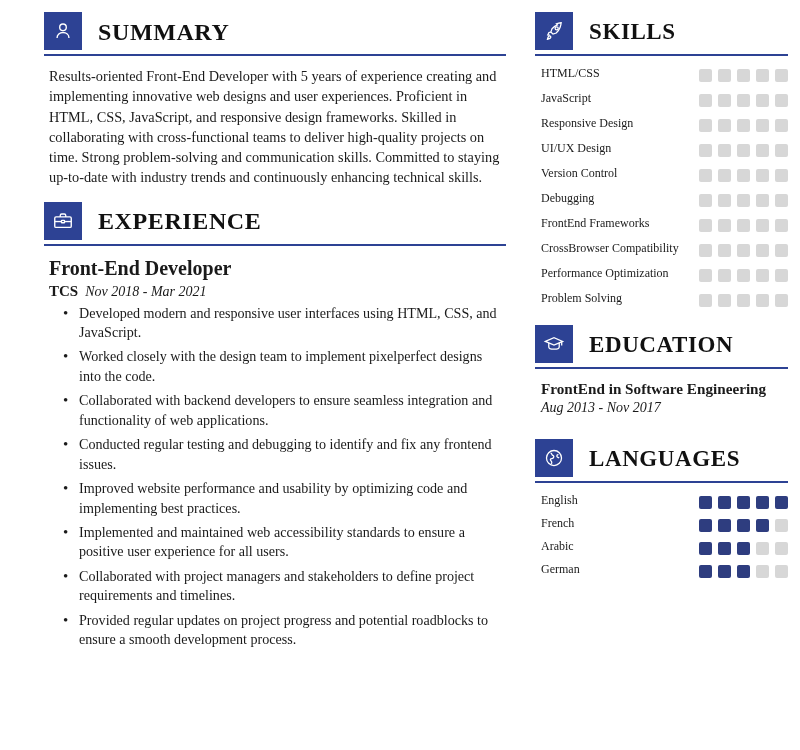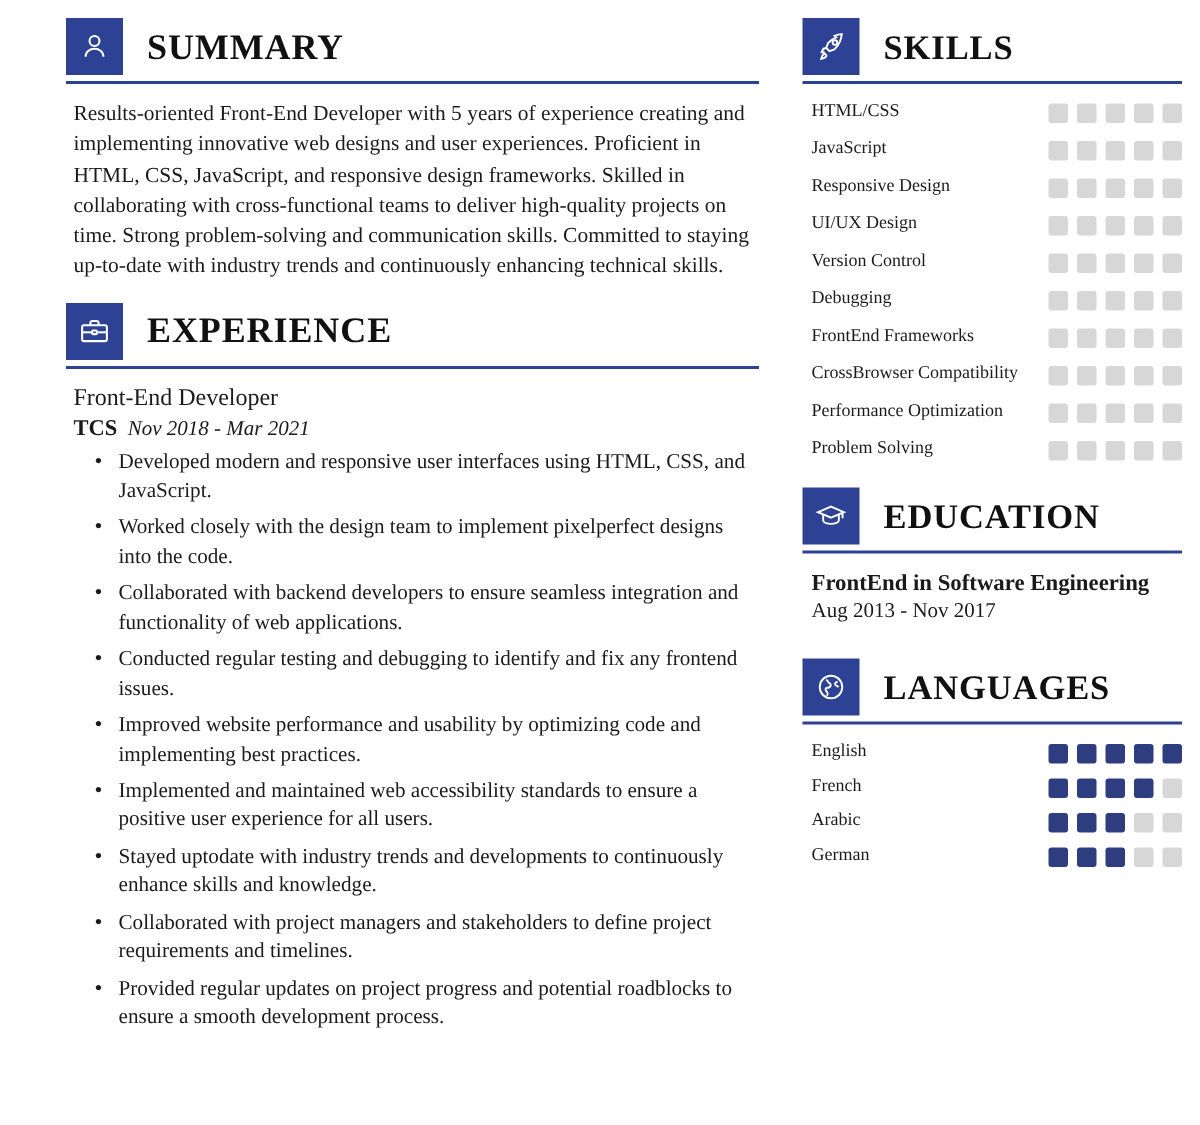--- a/index.html
+++ b/index.html
@@ -79,22 +79,22 @@
   .summary-text {
     font-size: 14.3px;
     line-height: 1.42;
     text-align: left;
     margin: 0 0 6px 5px;
     width: 452px;
   }
 
   
   .job-title {
-    font-size: 16px;
-    font-weight: normal;
+    font-size: 20px;
+    font-weight: bold;
     margin: 2px 0 0 5px;
     line-height: 1.25;
   }
   .job-meta {
     margin: 0 0 2px 5px;
     line-height: 1.3;
   }
   .job-company {
     font-size: 15px;
     font-weight: bold;
@@ -165,20 +165,21 @@
 
   
   .edu-degree {
     font-size: 15.2px;
     font-weight: bold;
     margin: 2px 0 0 6px;
     line-height: 1.3;
   }
   .edu-dates {
     font-size: 14px;
+    font-style: italic;
     margin: 0 0 0 6px;
     line-height: 1.3;
   }
 
   .sp-skills { margin-bottom: 14px; }
   .sp-edu { margin-top: 18px; margin-bottom: 14px; }
   .sp-lang { margin-top: 22px; }
   .sp-exp { margin-top: 14px; }
 </style>
 </head>
@@ -219,21 +220,20 @@
         <div class="job-meta">
           <span class="job-company">TCS</span><span class="job-dates">Nov 2018 - Mar 2021</span>
         </div>
         <ul class="bullets">
           <li>Developed modern and responsive user interfaces using HTML, CSS, and JavaScript.</li>
           <li>Worked closely with the design team to implement pixelperfect designs into the code.</li>
           <li>Collaborated with backend developers to ensure seamless integration and functionality of web applications.</li>
           <li>Conducted regular testing and debugging to identify and fix any frontend issues.</li>
           <li>Improved website performance and usability by optimizing code and implementing best practices.</li>
           <li>Implemented and maintained web accessibility standards to ensure a positive user experience for all users.</li>
-          <li>Stayed uptodate with industry trends and developments to continuously enhance skills and knowledge.</li>
           <li>Collaborated with project managers and stakeholders to define project requirements and timelines.</li>
           <li>Provided regular updates on project progress and potential roadblocks to ensure a smooth development process.</li>
         </ul>
       </div>
     </div>
 
   </div>
 
   <div class="col-gap"></div>
 

